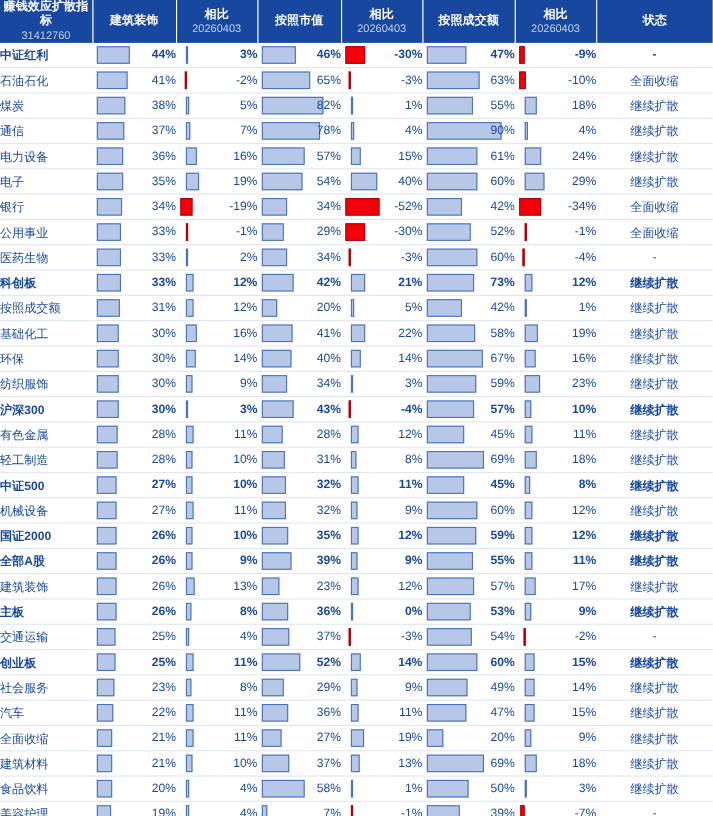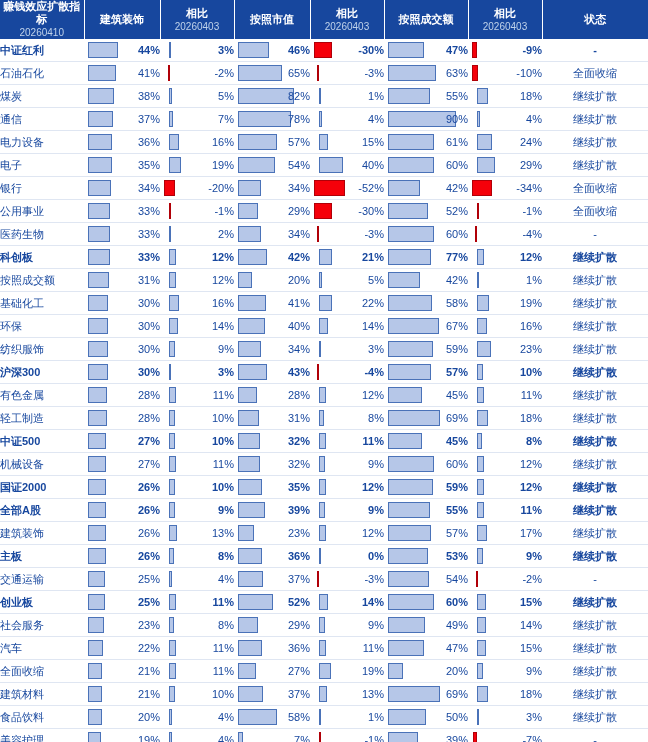--- a/index.html
+++ b/index.html
@@ -128,21 +128,21 @@
       <col style="width:76px">
       <col style="width:74px">
       <col style="width:84px">
       <col style="width:74px">
       <col style="width:106px">
     </colgroup>
     <thead>
       <tr>
         <th>
           <span>赚钱效应扩散指标</span>
-          <span class="sub">20260410</span>
+          <span class="sub">31412760</span>
         </th>
         <th>
           <span>建筑装饰</span>
         </th>
         <th>
           <span>相比</span>
           <span class="sub">20260403</span>
         </th>
         <th>
           <span>按照市值</span>
@@ -296,21 +296,21 @@
             </div><span class="valwrap">29%</span></td>
           <td class="state">继续扩散</td>
         </tr>
         <tr>
           <td class="name">银行</td>
           <td class="barcell val"><div class="bar-track">
               <div class="bar-blue" style="width: 34%;"></div>
             </div><span class="valwrap">34%</span></td>
           <td class="barcell val"><div class="bar-track">
               <div class="bar-red" style="width: 16.3636%; left: 0%;"></div>
-            </div><span class="valwrap">-20%</span></td>
+            </div><span class="valwrap">-19%</span></td>
           <td class="barcell val"><div class="bar-track">
               <div class="bar-blue" style="width: 34%;"></div>
             </div><span class="valwrap">34%</span></td>
           <td class="barcell val"><div class="bar-track">
               <div class="bar-red" style="width: 47.2727%; left: 0%;"></div>
             </div><span class="valwrap">-52%</span></td>
           <td class="barcell val"><div class="bar-track">
               <div class="bar-blue" style="width: 42%;"></div>
             </div><span class="valwrap">42%</span></td>
           <td class="barcell val"><div class="bar-track">
@@ -371,21 +371,21 @@
               <div class="bar-blue" style="left: 8%; width: 10.9091%;"></div>
             </div><span class="valwrap">12%</span></td>
           <td class="barcell val"><div class="bar-track">
               <div class="bar-blue" style="width: 42%;"></div>
             </div><span class="valwrap">42%</span></td>
           <td class="barcell val"><div class="bar-track">
               <div class="bar-blue" style="left: 8%; width: 19.0909%;"></div>
             </div><span class="valwrap">21%</span></td>
           <td class="barcell val"><div class="bar-track">
               <div class="bar-blue" style="width: 56%;"></div>
-            </div><span class="valwrap">77%</span></td>
+            </div><span class="valwrap">73%</span></td>
           <td class="barcell val"><div class="bar-track">
               <div class="bar-blue" style="left: 8%; width: 10.9091%;"></div>
             </div><span class="valwrap">12%</span></td>
           <td class="state">继续扩散</td>
         </tr>
         <tr>
           <td class="name">按照成交额</td>
           <td class="barcell val"><div class="bar-track">
               <div class="bar-blue" style="width: 31%;"></div>
             </div><span class="valwrap">31%</span></td>

